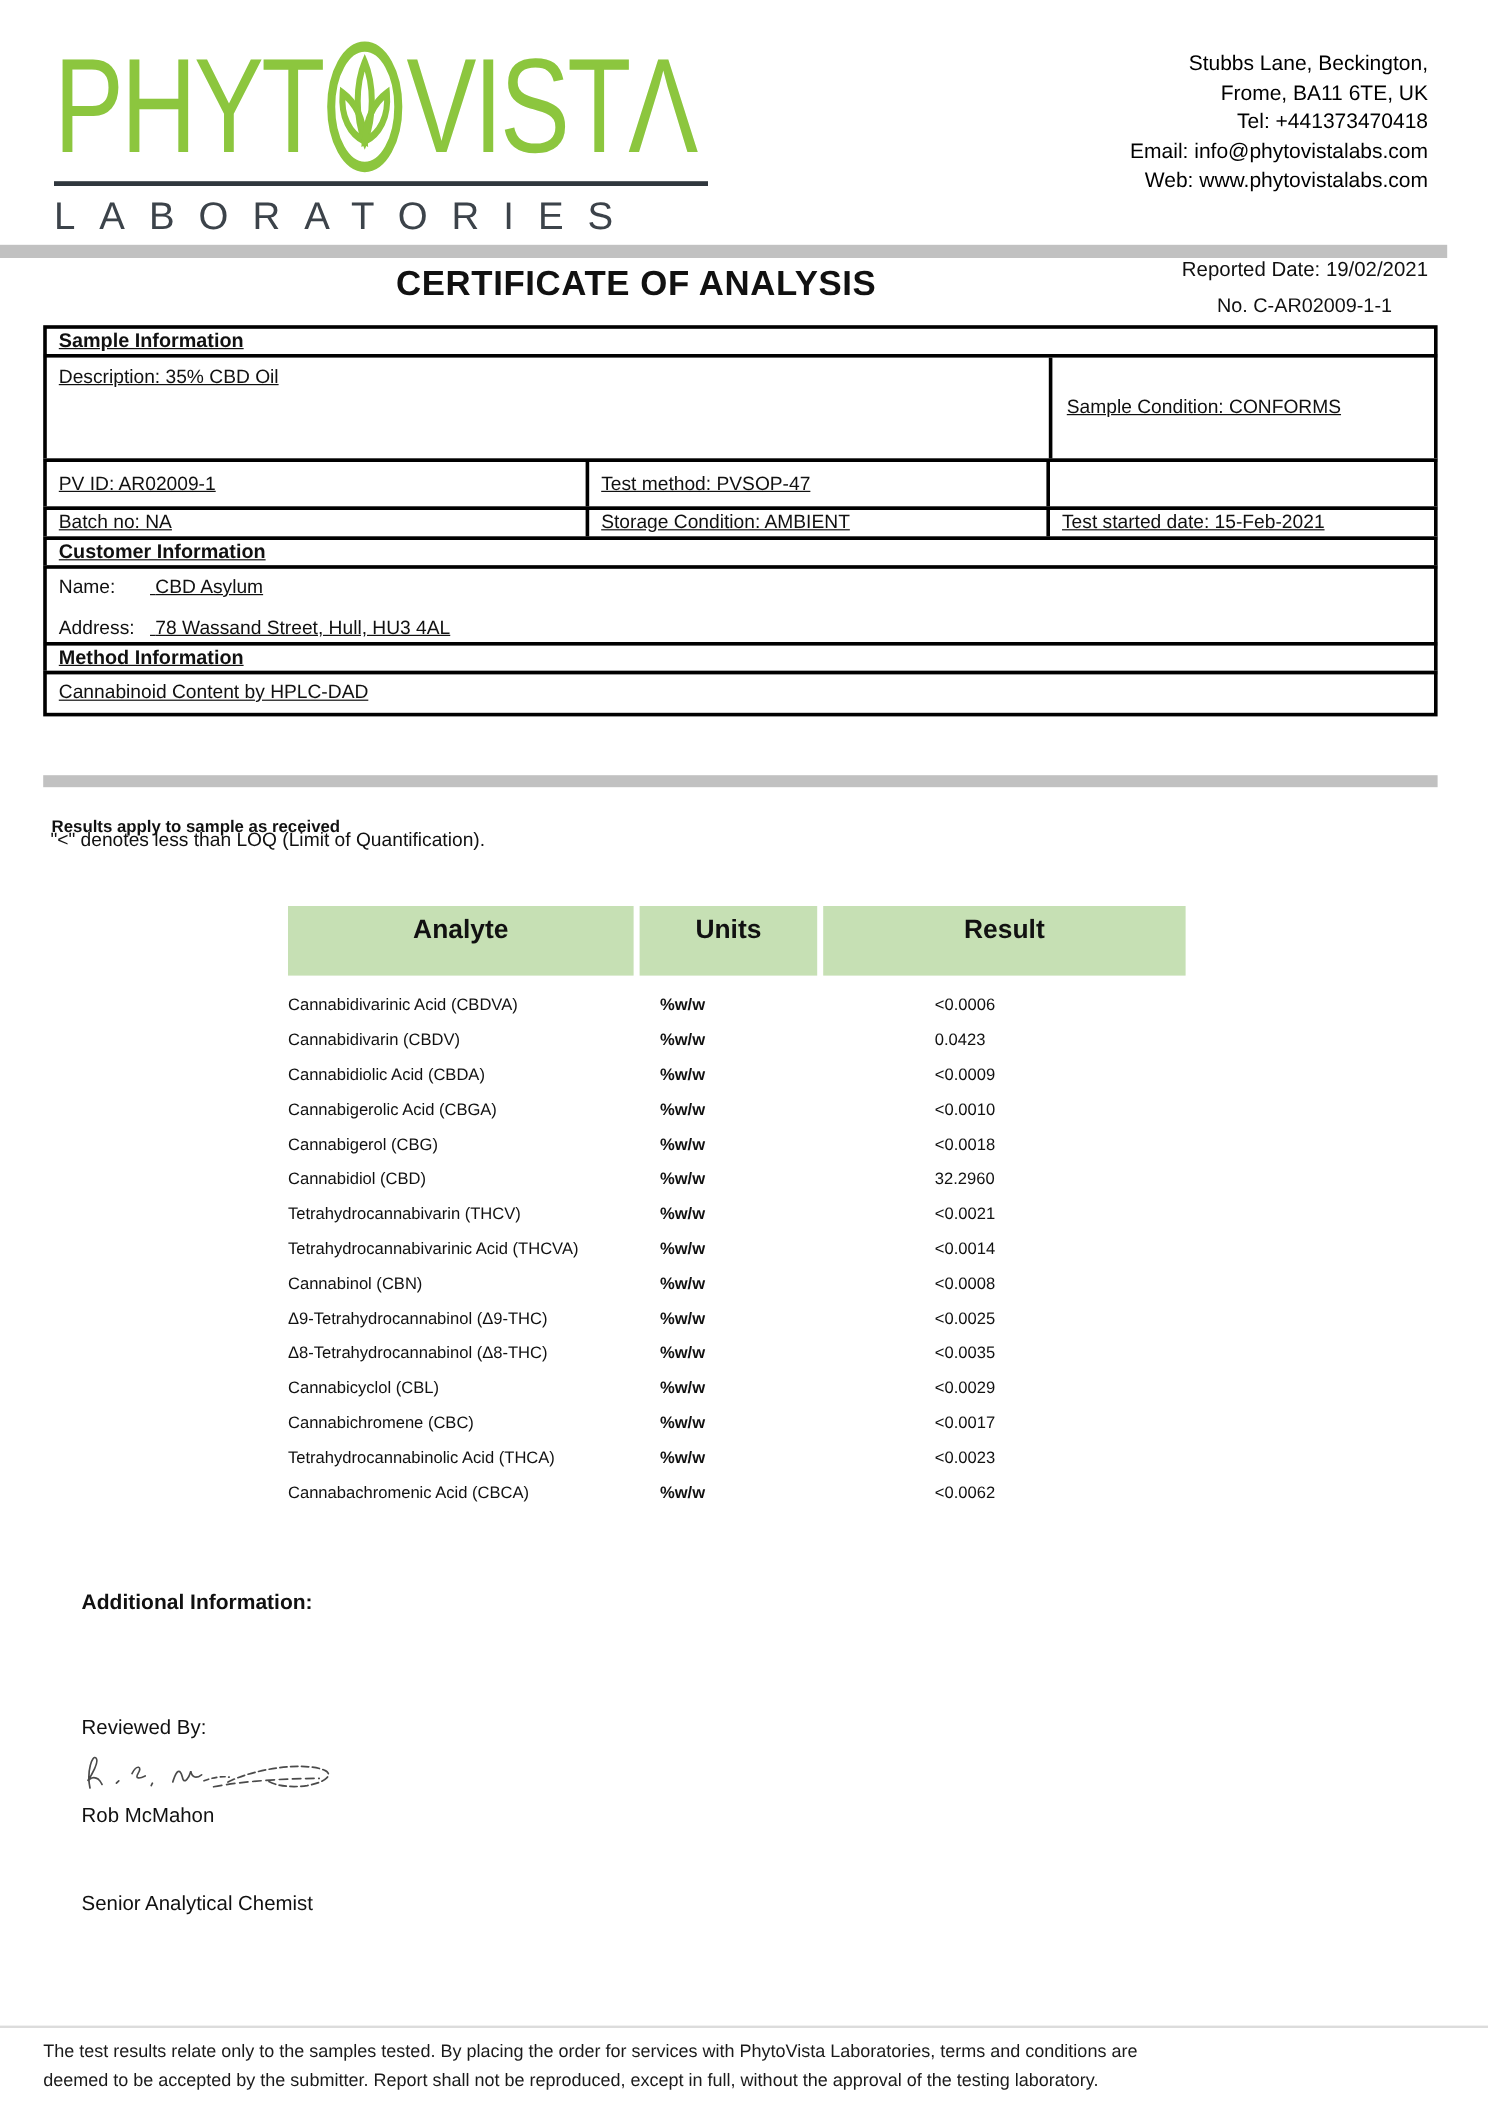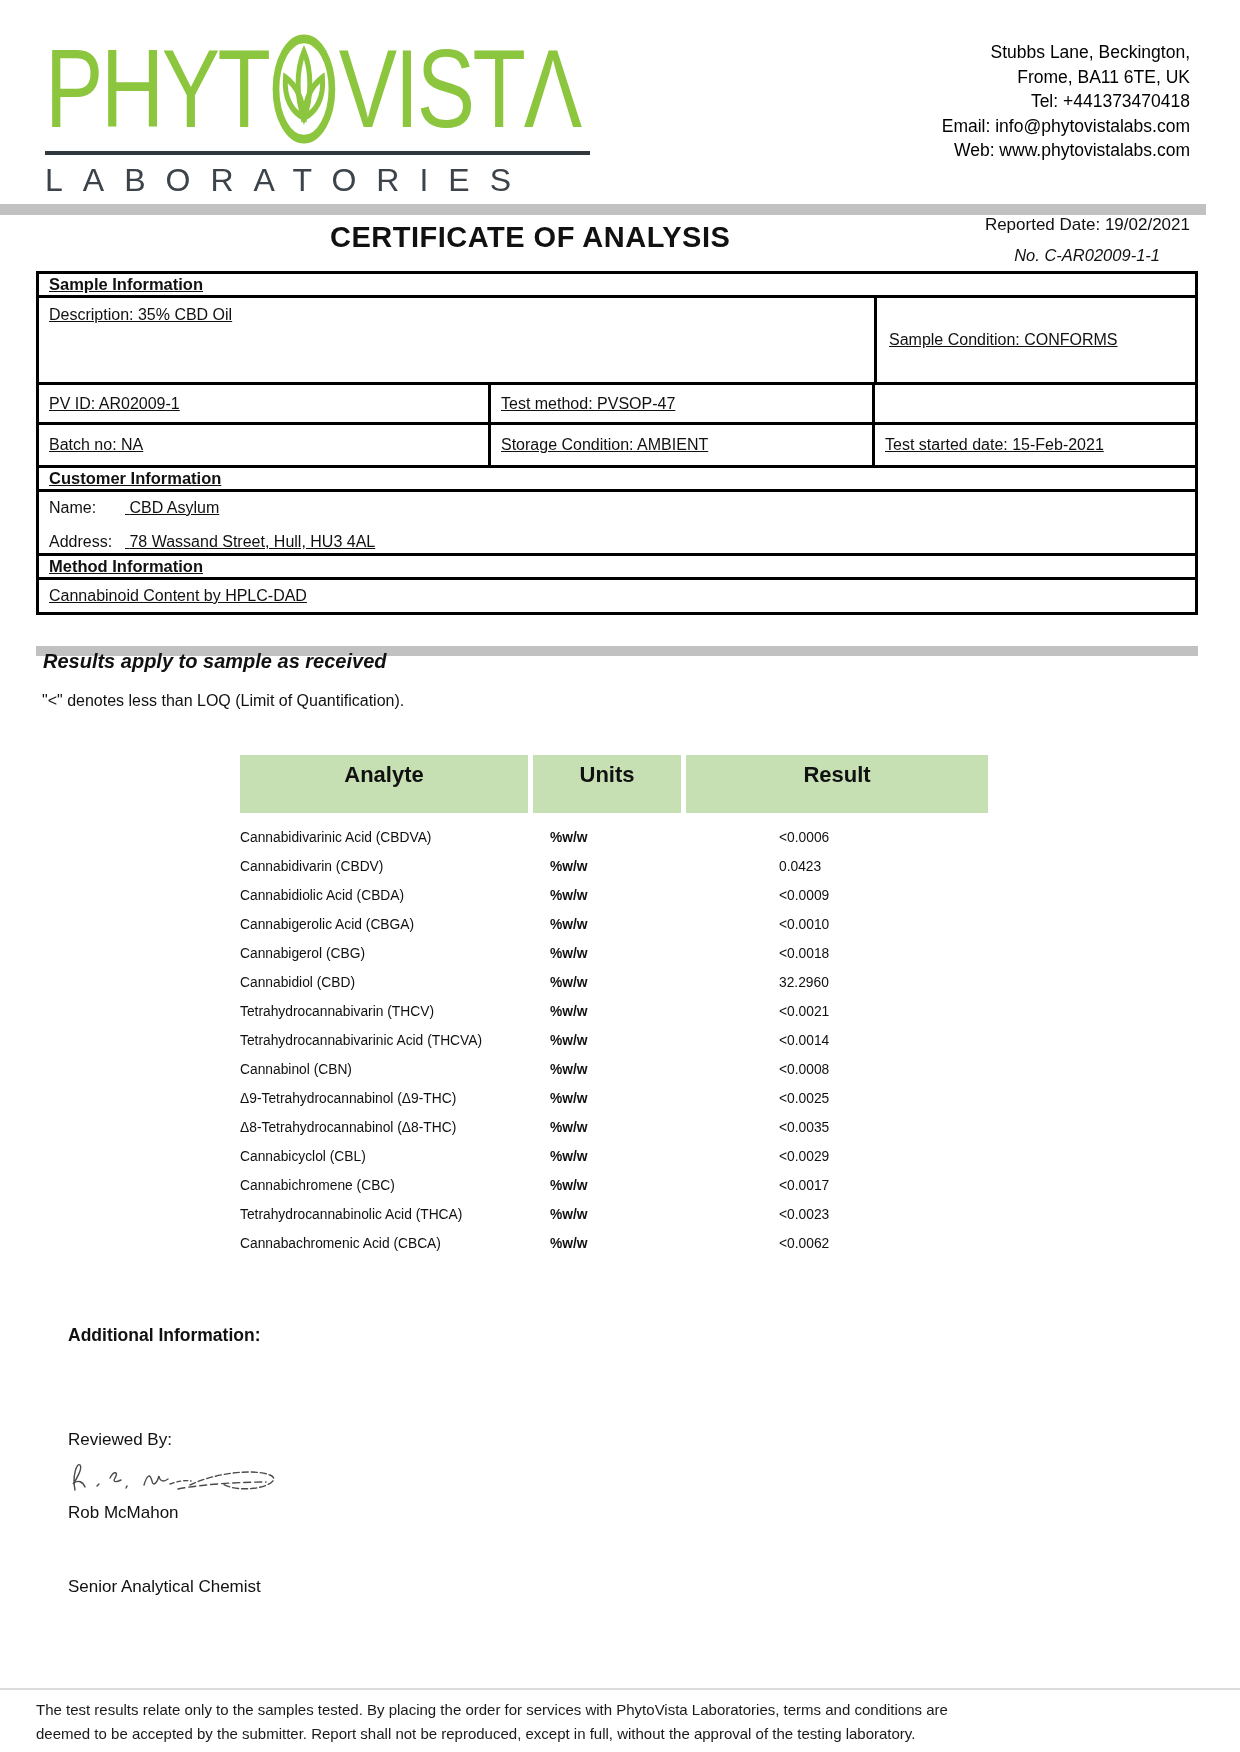--- a/index.html
+++ b/index.html
@@ -29,48 +29,48 @@
     position:absolute;top:40px;right:50px;text-align:right;
     font-size:17.5px;line-height:24.5px;color:#000;
   }
   .bar{position:absolute;background:#c1c1c1;}
   .bar1{top:204px;left:0;width:1206px;height:11px;}
   .bar2{top:646px;left:36px;width:1162px;height:10px;}
 
   
   .reported{position:absolute;top:215px;right:50px;font-size:17px;}
   .coa-title{position:absolute;top:221px;left:330px;font-size:29px;font-weight:bold;letter-spacing:0.5px;}
-  .cert-no{position:absolute;top:246px;right:80px;font-size:16.5px;font-style:italic;}
+  .cert-no{position:absolute;top:246px;right:80px;font-size:16.5px;}
 
   
   .info-block{position:absolute;top:271px;left:36px;width:1162px;font-size:16px;}
   .info-block > div{box-sizing:border-box;border:3px solid #000;background:#fff;text-decoration:underline;}
   .info-block > div + div{margin-top:-3px;}
   .sec-head{
     height:27px;background:#C6E0B4;
     display:flex;align-items:center;padding-left:10px;
     font-weight:bold;font-size:16.5px;
   }
   .irow{display:grid;}
   .row1{height:90px;grid-template-columns:838px auto;}
   .row1 .c1{border-right:3px solid #000;padding:8px 10px;}
   .row1 .c2{display:flex;align-items:center;padding-left:12px;}
   .row2,.row3{grid-template-columns:452px 384px auto;}
   .row2{height:43px;}
-  .row3{height:46px;text-align:right;}
+  .row3{height:28px;text-align:right;}
   .row2 .cell,.row3 .cell{display:flex;align-items:center;padding-left:10px;}
   .row2 .cell + .cell,.row3 .cell + .cell{}
   .row2 .cell:nth-child(-n+2),.row3 .cell:nth-child(-n+2){border-right:3px solid #000;}
   .cust-box{height:67px;padding:7px 10px 0 10px;}
   .cust-line{margin-bottom:16px;}
   .cust-label{display:inline-block;width:76px;}
   .meth-box{height:38px;display:flex;align-items:center;padding-left:10px;}
 
   
-  .note1{position:absolute;top:650px;left:43px;font-size:20px;font-weight:bold;font-style:italic;}
+  .note1{position:absolute;top:680px;left:43px;font-size:14px;font-weight:bold;}
   .note2{position:absolute;top:692px;left:42px;font-size:16px;}
 
   
   .results{position:absolute;top:755px;left:240px;width:748px;}
   .r-head{display:grid;grid-template-columns:288px 148px 302px;column-gap:5px;}
   .h-cell{
     background:#C6E0B4;height:58px;box-sizing:border-box;
     text-align:center;padding-top:7px;font-weight:bold;font-size:22px;
   }
   .r-rows{margin-top:10px;}

